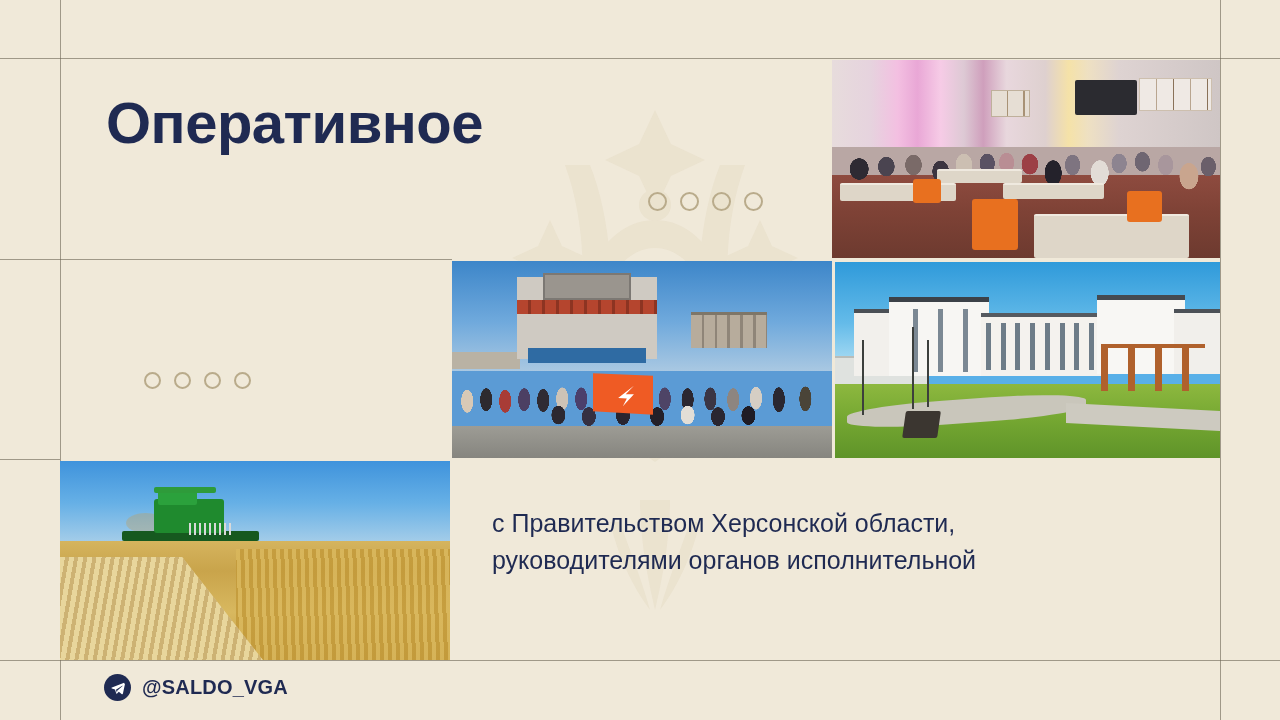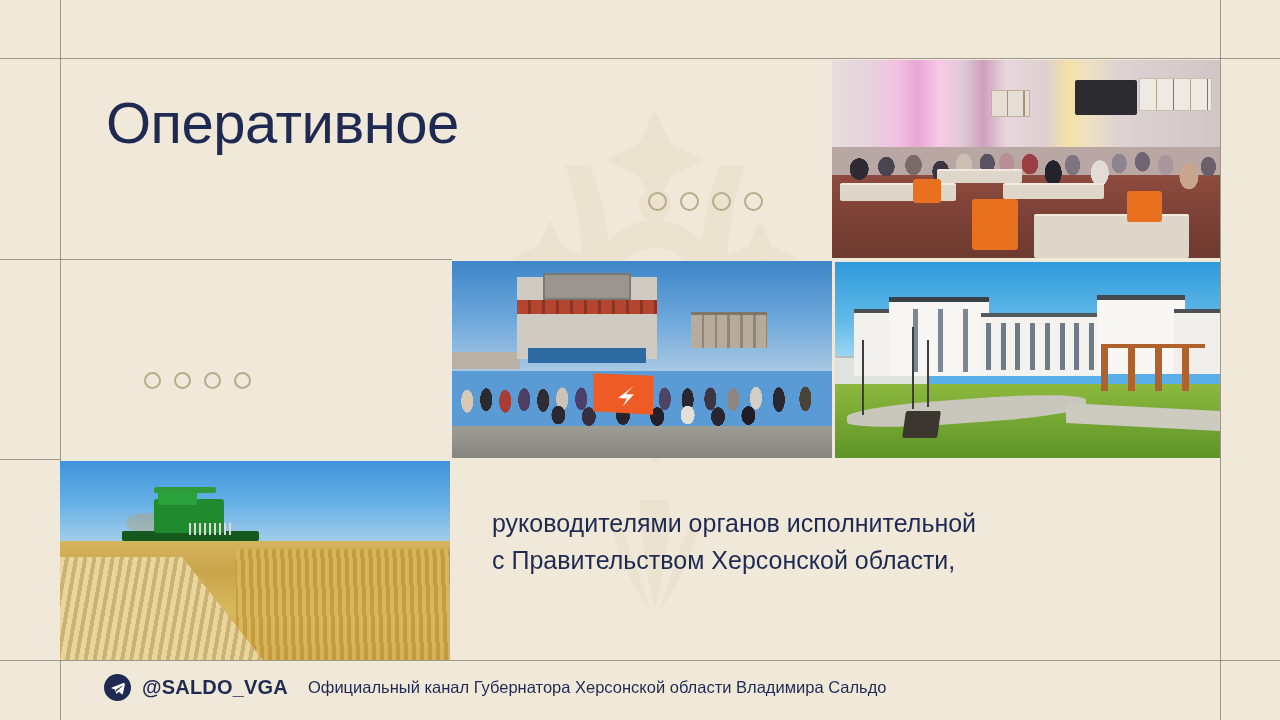--- a/index.html
+++ b/index.html
@@ -19,21 +19,21 @@
   .watermark svg { width:100%; height:100%; display:block; }
 
   
   .gridline { position:absolute; background:#6e6655; opacity:.62; }
   .gl-v { width:1px; }
   .gl-h { height:1px; }
 
   
   .title {
     position:absolute; left:106px; top:92px; width:560px;
-    font-size:58px; line-height:1.08; font-weight:normal;
+    font-size:58px; line-height:1.08; font-weight:bold;
     color:#1f2a52; letter-spacing:-0.5px;
   }
   .title span { display:block; }
 
   
   .dots { position:absolute; display:flex; align-items:center; }
   .dots i {
     display:block; border-radius:50%;
     border:2px solid #b9ab8b; background:transparent;
   }
@@ -305,28 +305,27 @@
     <div class="px w-cut"></div>
     <div class="px w-dust"></div>
     <div class="px w-comb-head"></div>
     <div class="px w-comb-body"></div>
     <div class="px w-comb-cab"></div>
     <div class="px w-comb-top"></div>
     <div class="px w-comb-reel"></div>
   </div>
 
   <div class="subtitle">
+    <div>с Правительством Херсонской области,</div>
     <div>руководителями органов исполнительной</div>
-    <div>с Правительством Херсонской области,</div>
   </div>
 
   <div class="footer-rule"></div>
   <div class="footer">
     <span class="tg-icon">
       <svg viewBox="0 0 24 24" xmlns="http://www.w3.org/2000/svg">
         <path fill="#ffffff" d="M21.2 4.3 2.9 11.4c-1 .4-1 1.2 0 1.5l4.6 1.4 1.8 5.4c.2.6.4.8.8.8.4 0 .6-.2.9-.5l2.2-2.2 4.6 3.4c.8.5 1.4.2 1.6-.8l2.9-13.7c.3-1.2-.5-1.8-1.1-1.4zM8.9 14.6l9.4-5.9c.4-.3.8-.1.5.2l-8 7.2-.3 3z"></path>
       </svg>
     </span>
     <span class="tg-handle">@SALDO_VGA</span>
-    <span class="tg-desc">Официальный канал Губернатора Херсонской области Владимира Сальдо</span>
   </div>
 
 </div>
 
 </body></html>

